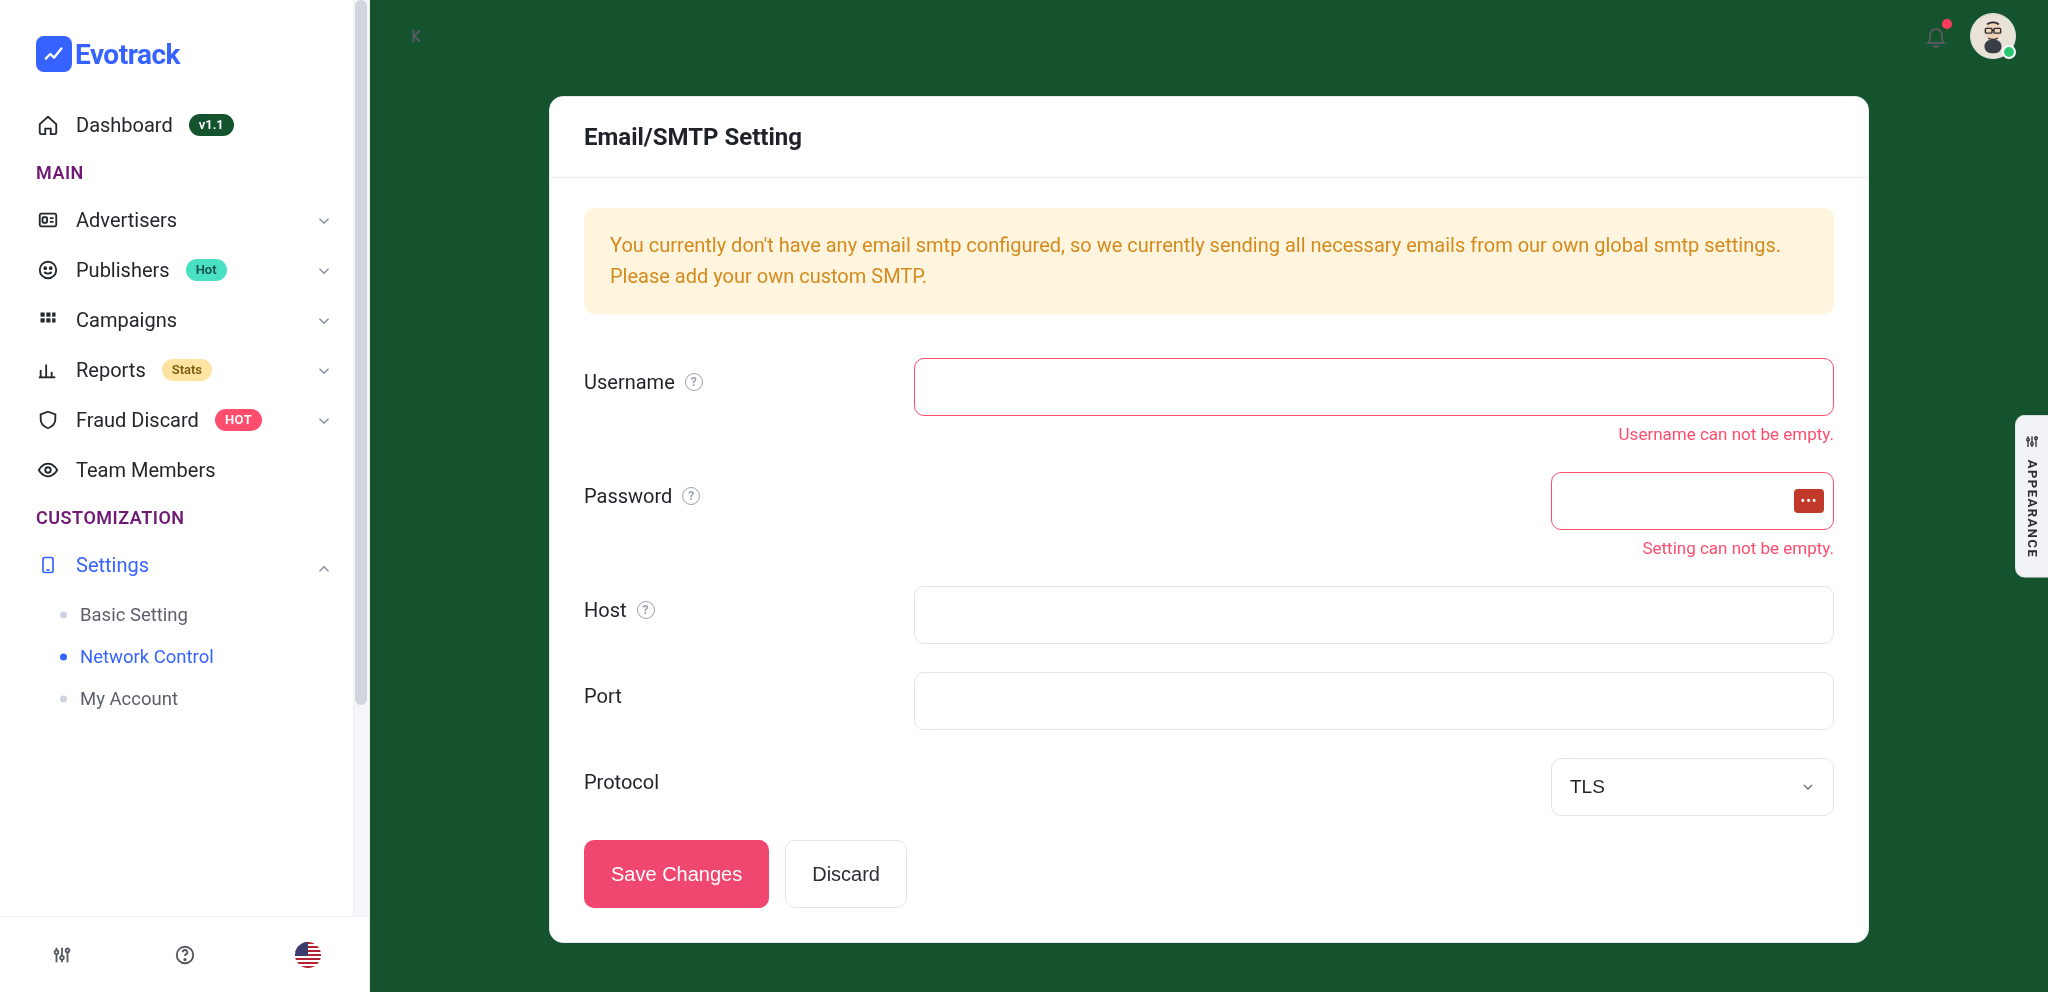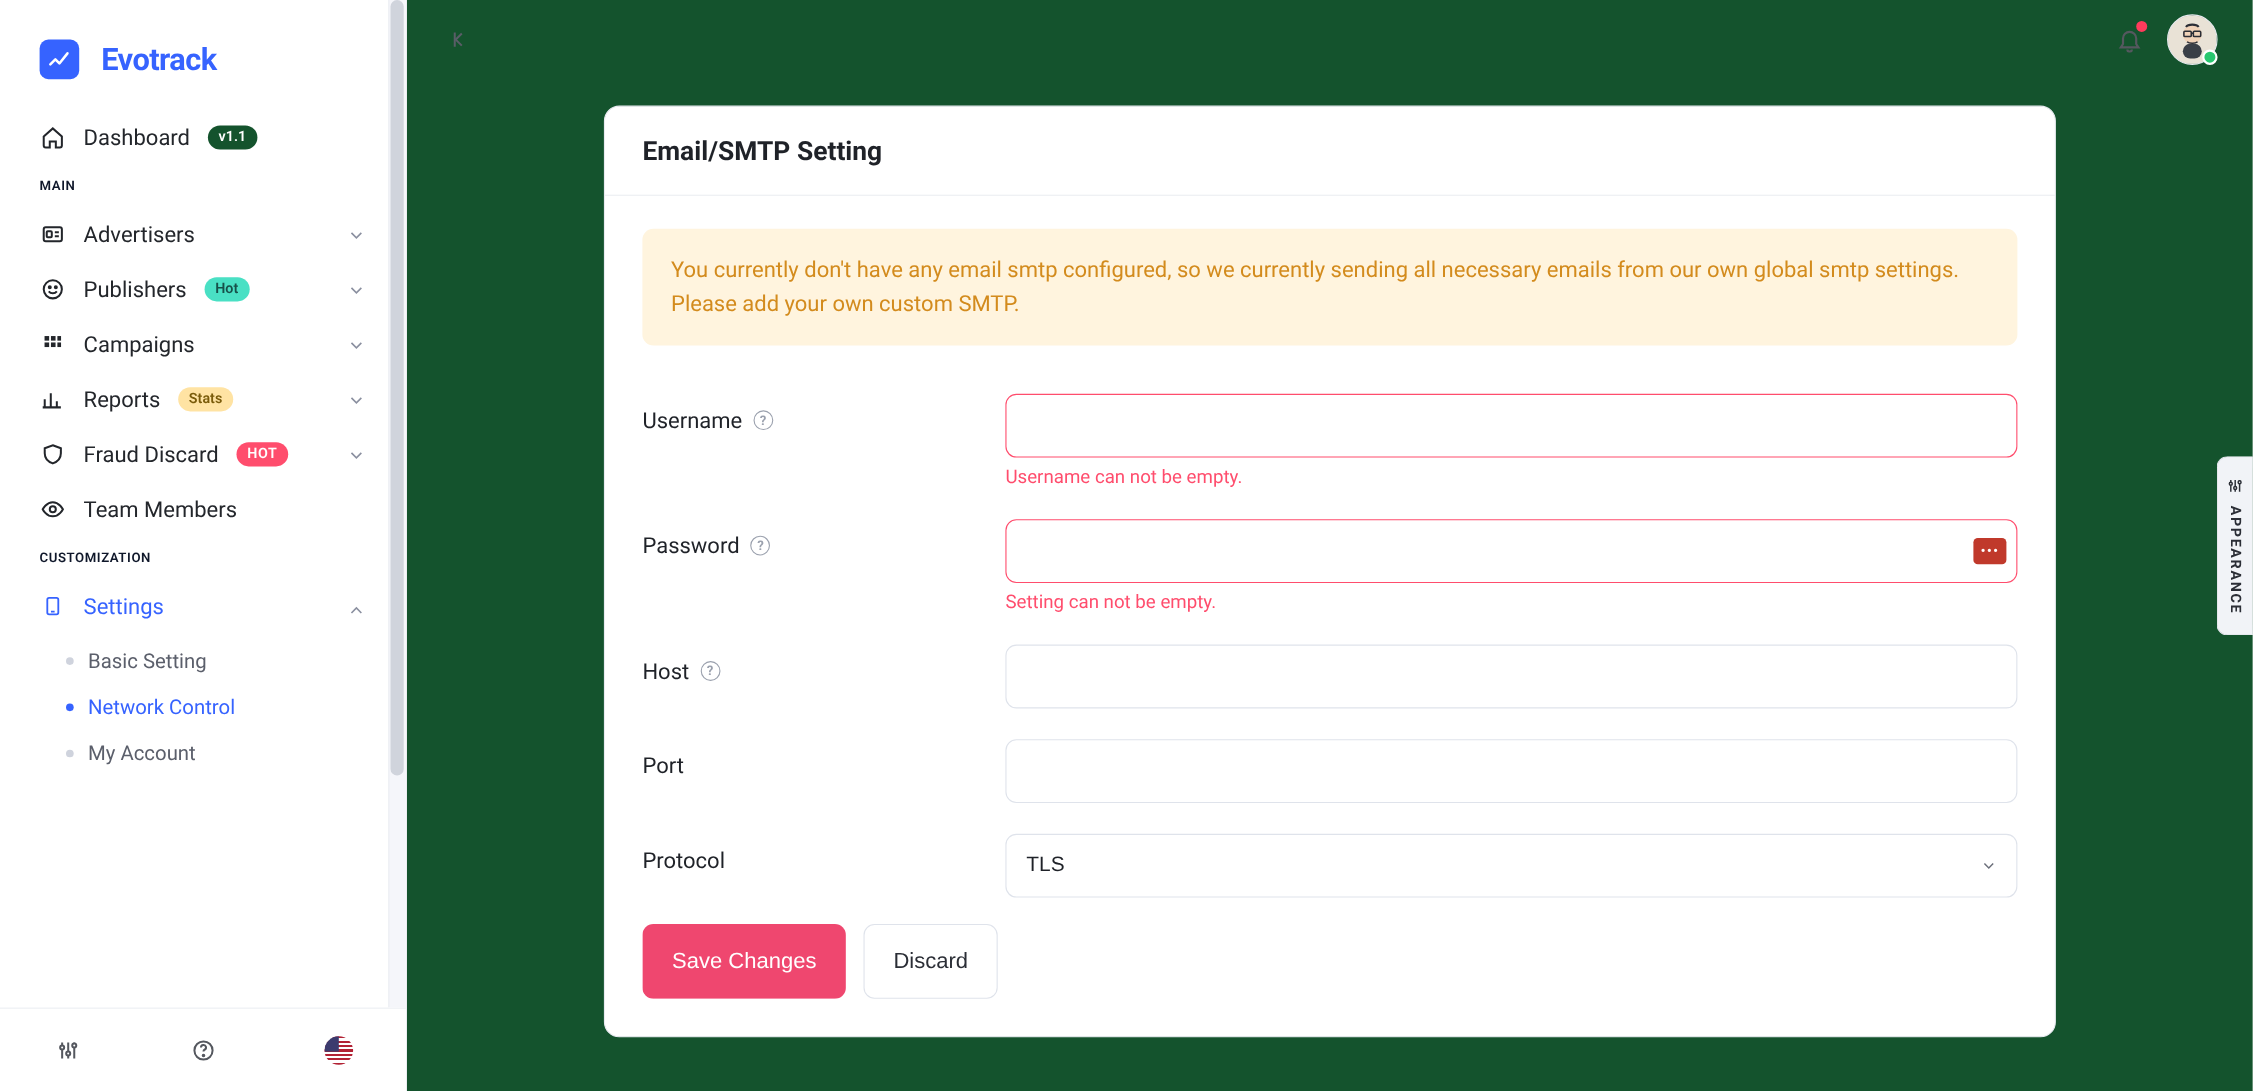--- a/index.html
+++ b/index.html
@@ -39,43 +39,43 @@
     top: 0;
     width: 12px;
     height: 77%;
     background: #d0d4dc;
     border-radius: 6px;
   }
 
   .brand {
     display: flex;
     align-items: center;
-    gap: 20px;
+    gap: 3px;
     padding: 16px 36px 28px 36px;
   }
   .brand-logo {
     width: 36px;
     height: 36px;
     background: #3663ff;
     border-radius: 8px;
     display: flex;
     align-items: center;
     justify-content: center;
   }
   .brand-name {
     font-size: 28px;
     font-weight: 700;
     color: #3663ff;
     letter-spacing: -0.5px;
   }
 
   .nav-group-title {
-    font-size: 12px;
+    font-size: 18px;
     font-weight: 600;
-    color: #0f172a;
+    color: #701a75;
     letter-spacing: 0.5px;
     padding: 12px 36px;
     text-transform: uppercase;
   }
 
   .nav-item {
     display: flex;
     align-items: center;
     padding: 13px 36px;
     gap: 16px;
@@ -246,21 +246,21 @@
     font-size: 20px;
     color: #1f2228;
     padding-top: 12px;
     display:flex; align-items:center; gap:10px;
   }
   .help-circle {
     width: 18px; height: 18px; border-radius: 50%; border: 1.5px solid #9aa0ad; color:#9aa0ad;
     display:inline-flex; align-items:center; justify-content:center; font-size:12px; font-weight:700;
     cursor: help; line-height:1;
   }
-  .form-control-wrap { flex:1; display:flex; flex-direction:column; gap:8px; }
+  .form-control-wrap { flex:1; display:flex; flex-direction:column; gap:8px;align-items:flex-end; }
   .input {
     width: 100%;
     height: 58px;
     border: 1px solid #dfe3eb;
     border-radius: 10px;
     padding: 0 18px;
     font-size: 19px;
     color: #1f2228;
     background: #fff;
     outline: none;

